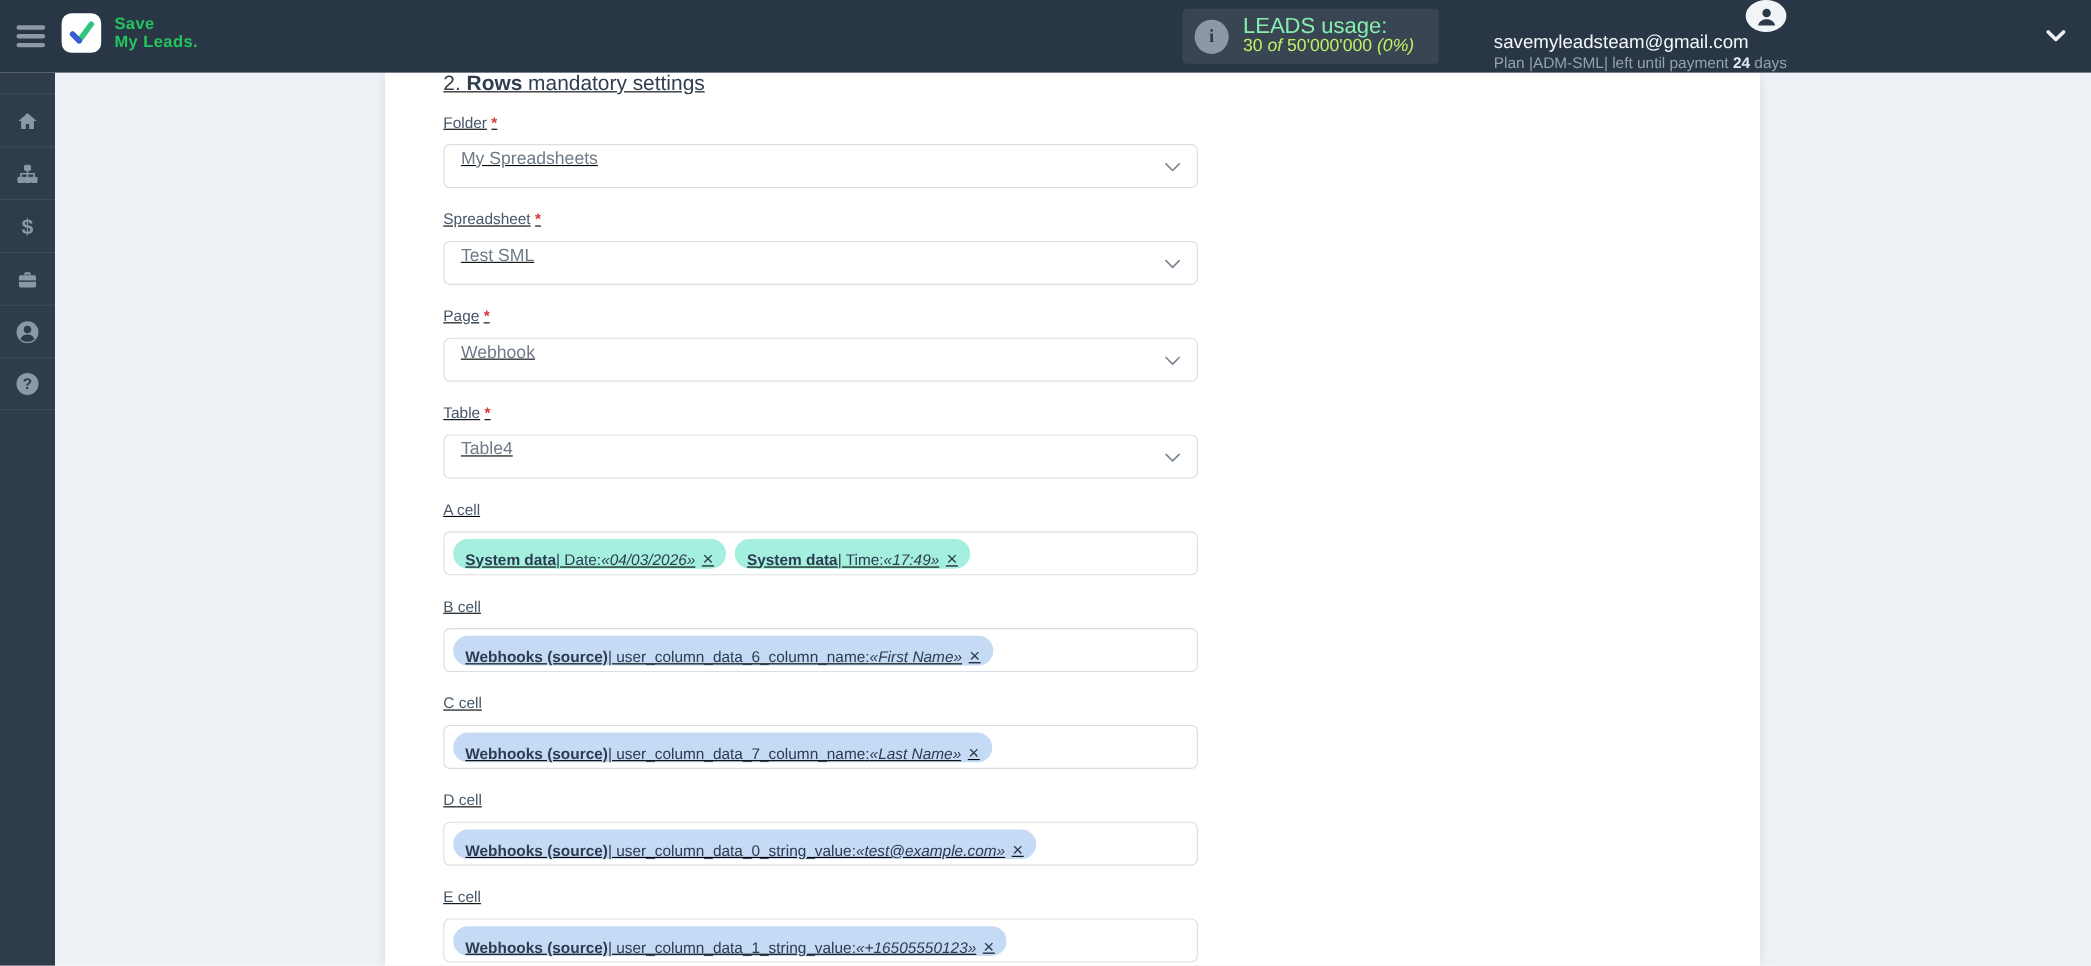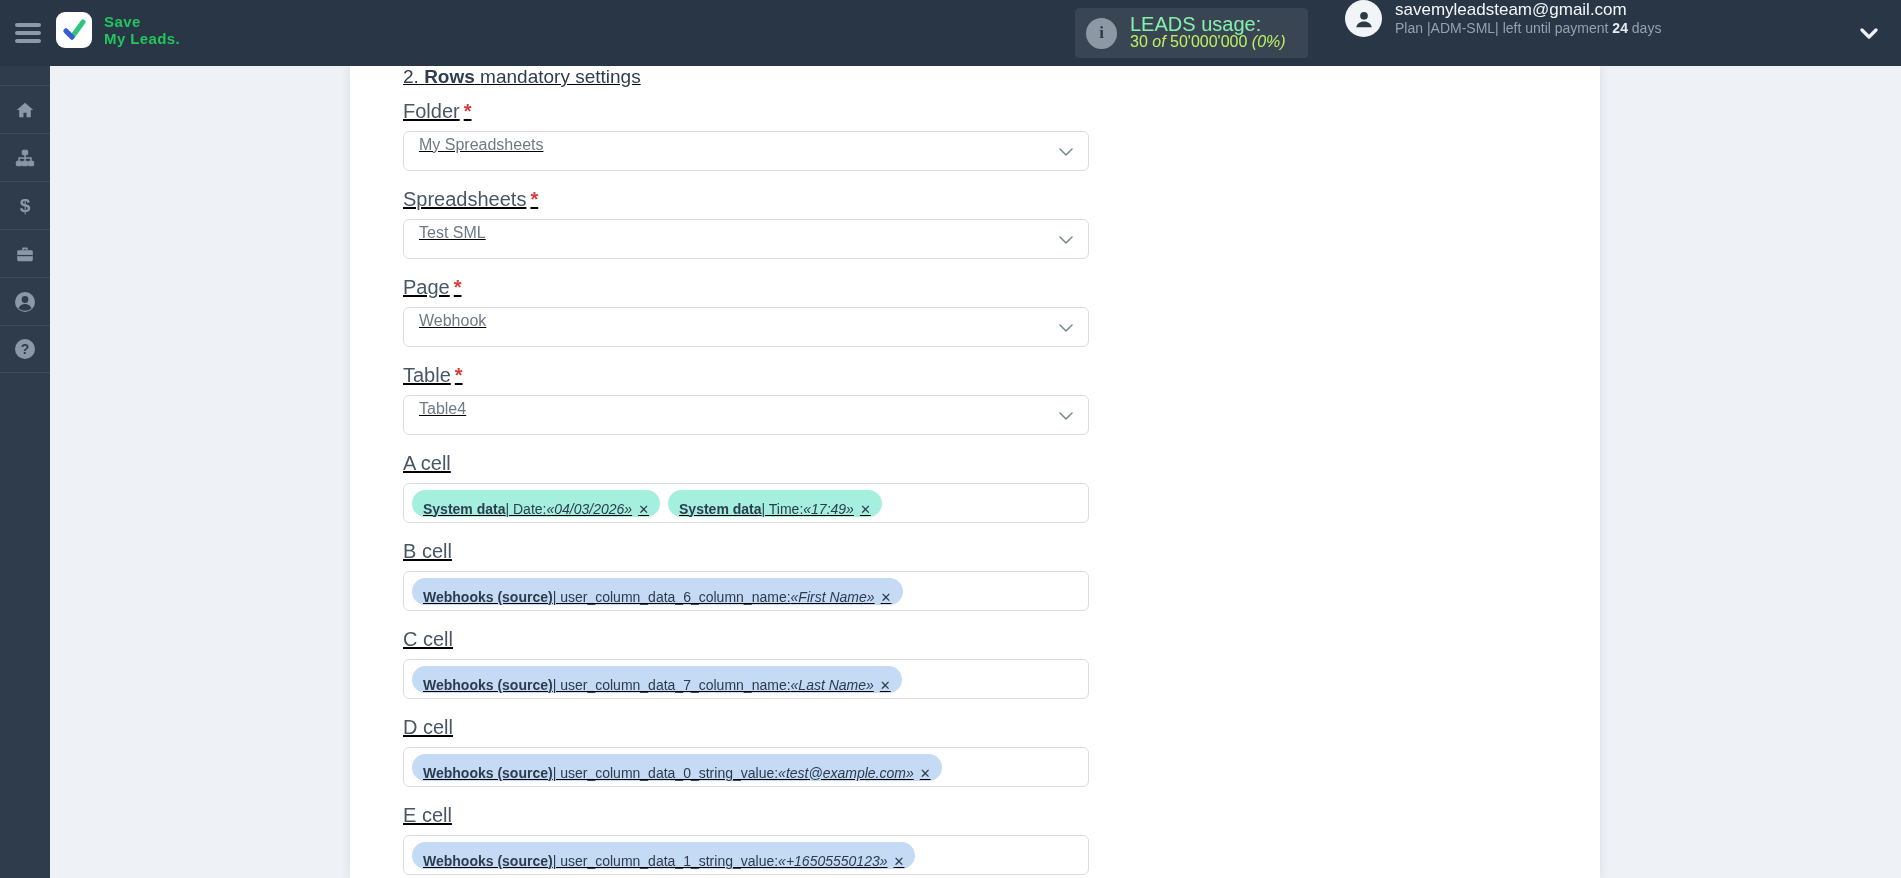--- a/index.html
+++ b/index.html
@@ -13,41 +13,41 @@
   .burger div:last-child { margin-bottom: 0; }
   .logo-wrap { position: absolute; left: 56px; top: 12px; display: flex; align-items: center; cursor: pointer; }
   .logo-mark { width: 36px; height: 36px; background: #ffffff; border-radius: 9px; display: flex; align-items: center; justify-content: center; }
   .logo-text { margin-left: 12px; color: #22c55e; font-weight: bold; font-size: 15px; line-height: 17px; letter-spacing: 0.4px; }
   .leads-box { position: absolute; left: 1075px; top: 8px; width: 233px; height: 50px; background: #3a4554; border-radius: 4px; display: flex; align-items: center; padding-left: 11px; }
   .info-circle { width: 31px; height: 31px; border-radius: 50%; background: #8d98a5; color: #2c3a49; font-weight: bold; font-size: 17px; display: flex; align-items: center; justify-content: center; font-family: "Liberation Serif", serif; }
   .leads-text { margin-left: 13px; }
   .leads-label { color: #86efac; font-size: 20px; line-height: 17px; }
   .leads-value { color: #bef264; font-size: 16px; line-height: 18px; }
   .leads-value i { font-style: italic; }
-  .account { position: absolute; left: 1345px; top: 0; height: 66px; display: flex; align-items: flex-start; cursor: pointer; }
+  .account { position: absolute; left: 1345px; top: 0; height: 66px; display: flex; align-items: flex-end; cursor: pointer; flex-direction: column; }
   .avatar { width: 37px; height: 37px; border-radius: 50%; background: #f2f5f8; display: flex; align-items: center; justify-content: center; }
   .account-text { margin-left: 13px; }
   .account-email { color: #f4f7fa; font-size: 17px; line-height: 20px; }
   .account-plan { color: #95a1ae; font-size: 14px; line-height: 17px; }
   .account-plan b { color: #e6ebf0; font-weight: bold; }
   .profile-chev { position: absolute; left: 1860px; top: 25px; cursor: pointer; }
 
   
   .sidebar { position: absolute; top: 66px; left: 0; width: 50px; height: 812px; background: #2e3c4c; z-index: 10; }
   .side-nav { margin-top: 19px; list-style: none; }
   .side-nav li { height: 48px; display: flex; align-items: center; justify-content: center; border-top: 1px solid rgba(255,255,255,0.08); cursor: pointer; }
   .side-nav li:last-child { border-bottom: 1px solid rgba(255,255,255,0.08); }
 
   
   .card { position: absolute; left: 350px; top: 66px; width: 1250px; height: 812px; background: #ffffff; box-shadow: 0 0 10px rgba(40,54,70,0.10); text-decoration: underline; }
   .form-col { width: 686px; margin-left: 53px; padding-top: 1px; }
   .page-heading { font-size: 19px; font-weight: normal; color: #2f3e4f; line-height: 20px; margin-bottom: 15px; }
   .page-heading b { font-weight: bold; }
   .form-group { margin-bottom: 19px; }
-  .form-label { display: block; font-size: 20px; line-height: 18px; color: #475767; margin-bottom: 11px; }
+  .form-label { display: block; font-size: 14px; line-height: 18px; color: #475767; margin-bottom: 11px; }
   .req { color: #d93a3a; font-weight: bold; margin-left: 4px; }
   .select, .tags-field { position: relative; height: 40px; width: 686px; border: 1px solid #d9dde3; border-radius: 6px; background: #fff; display: flex; align-items: center; }
   .select { padding: 0 36px 12px 15px; cursor: pointer; }
   .sel-val { color: #6e7a87; font-size: 16px; }
   .chev { position: absolute; right: 15px; top: 16px; }
   .tags-field { padding: 0 8px; gap: 8px; overflow: hidden; }
   .pill { height: 27px; border-radius: 14px; padding: 0 11px; display: inline-flex; align-items: flex-end; font-size: 14px; color: #2c3c4e; white-space: nowrap; cursor: grab; }
   .pill.teal { background: #a5efdf; }
   .pill.blue { background: #c5daf4; }
   .pill b { font-weight: bold; }
@@ -159,21 +159,21 @@
     <label class="form-label"><span class="lbl">Folder</span><span class="req">*</span></label>
     <div class="select">
       <span class="sel-val">My Spreadsheets</span>
       <svg class="chev" width="14" height="8" viewBox="0 0 14 8">
               <path d="M1 1l6 6 6-6" fill="none" stroke="#7b8694" stroke-width="1.5" stroke-linecap="round" stroke-linejoin="round"></path>
             </svg>
     </div>
   </div>
 
   <div class="form-group">
-    <label class="form-label"><span class="lbl">Spreadsheets</span><span class="req">*</span></label>
+    <label class="form-label"><span class="lbl">Spreadsheet</span><span class="req">*</span></label>
     <div class="select">
       <span class="sel-val">Test SML</span>
       <svg class="chev" width="14" height="8" viewBox="0 0 14 8">
               <path d="M1 1l6 6 6-6" fill="none" stroke="#7b8694" stroke-width="1.5" stroke-linecap="round" stroke-linejoin="round"></path>
             </svg>
     </div>
   </div>
 
   <div class="form-group">
     <label class="form-label"><span class="lbl">Page</span><span class="req">*</span></label>

